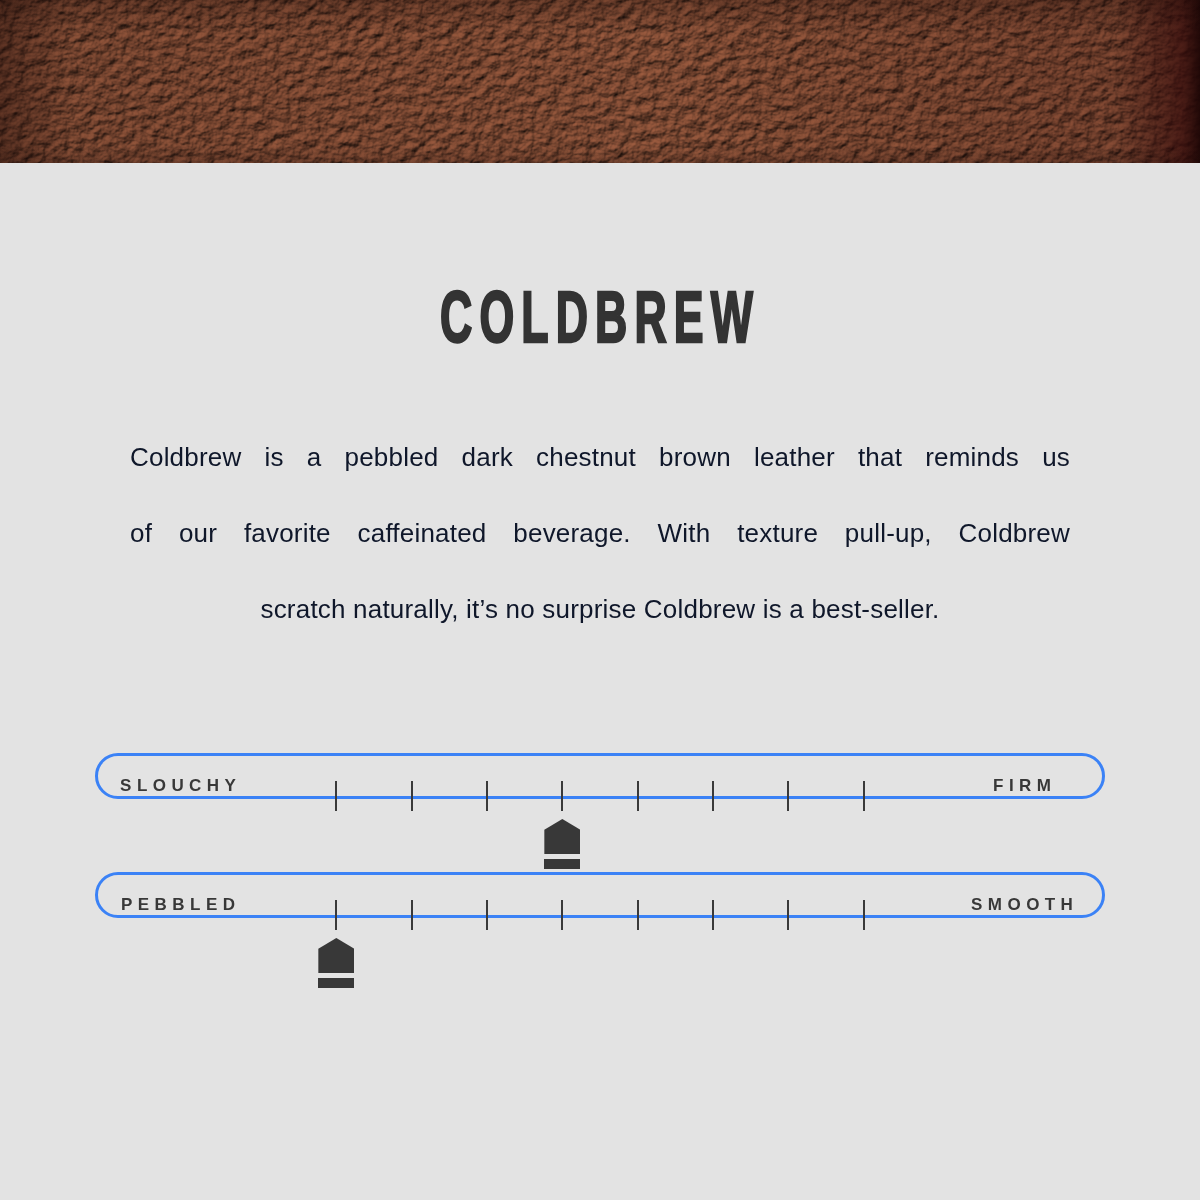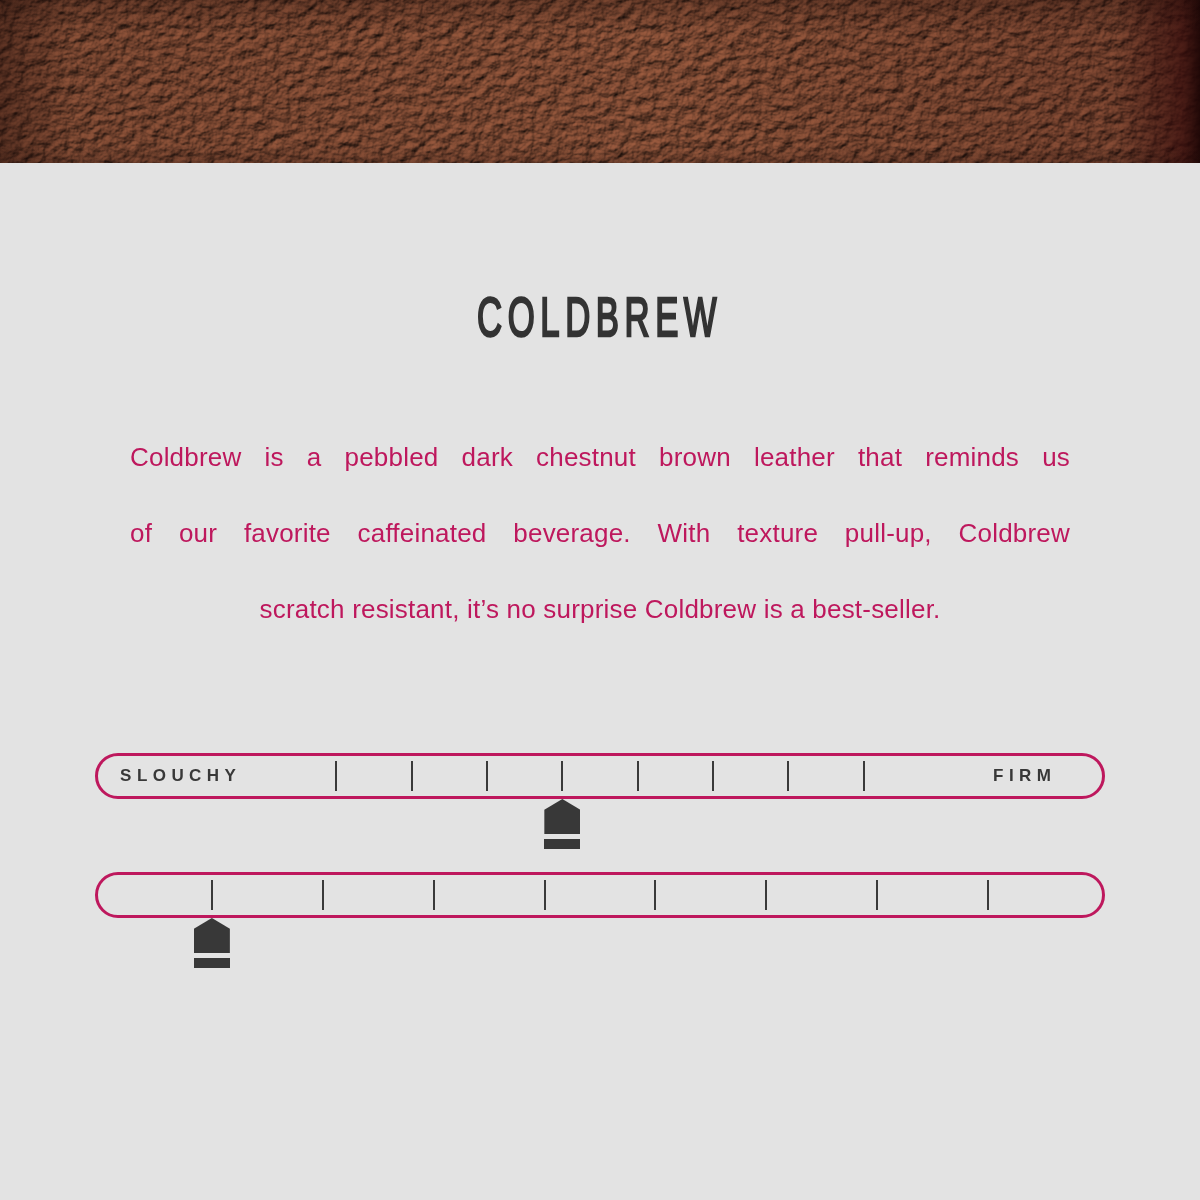--- a/index.html
+++ b/index.html
@@ -12,60 +12,60 @@
   .page{width:1200px;height:1200px;position:relative;}
 
   
   .banner{height:163px;width:1200px;overflow:hidden;position:relative;background:#3a170f;}
   .banner svg{display:block;width:1200px;height:163px;}
 
   
   .title{
     margin:122px 0 0;
     text-align:center;
-    font-size:56px;
+    font-size:72px;
     line-height:64px;
-    font-weight:normal;
+    font-weight:bold;
     color:#333333;
     white-space:nowrap;
   }
   .title-inner{
     display:inline-block;
     transform:scaleX(0.62);
     transform-origin:center;
     letter-spacing:0.16em;
     -webkit-text-stroke:2.5px #333333;
   }
 
   
   .description{
     margin:70px 130px 0;
-    color:#be185d;
+    color:#0f172a;
     font-size:26px;
     line-height:76px;
     letter-spacing:0.2px;
   }
   .description .line{
     text-align:justify;
     text-align-last:justify;
   }
   .description .line.last{
     text-align-last:center;
   }
 
   
   .sliders{margin:106px 95px 0;}
   .slider + .slider{margin-top:73px;}
   .pill{
     height:46px;
     box-sizing:border-box;
-    border:3px solid #be185d;
+    border:3px solid #3b82f6;
     border-radius:26px;
     display:flex;
-    align-items:center;
+    align-items:flex-end;
   }
   .pill .label{
     width:160px;
     display:flex;
     align-items:center;
     justify-content:center;
     font-weight:bold;
     font-size:17px;
     letter-spacing:0.32em;
     text-indent:0.32em;
@@ -138,21 +138,21 @@
     </svg>
   </header>
 
   <main class="content">
 
     <h1 class="title"><span class="title-inner">COLDBREW</span></h1>
 
     <section class="description" id="description">
         <div class="line">Coldbrew is a pebbled dark chestnut brown leather that reminds us</div>
         <div class="line">of our favorite caffeinated beverage.  With texture pull-up, Coldbrew</div>
-        <div class="line last">scratch resistant, it’s no surprise Coldbrew is a best-seller.</div>
+        <div class="line last">scratch naturally, it’s no surprise Coldbrew is a best-seller.</div>
       </section>
 
     <section class="sliders">
 
       <div class="slider">
         <div class="pill">
           <div class="label">SLOUCHY</div>
           <div class="track">
             <div class="marker" style="left: 44.4444%;">
               <div class="head"></div>
@@ -166,32 +166,34 @@
               <div class="tick" style="left: 66.6667%;"></div>
               <div class="tick" style="left: 77.7778%;"></div>
               <div class="tick" style="left: 88.8889%;"></div>
             </div>
           <div class="label">FIRM</div>
         </div>
       </div>
 
       <div class="slider">
         <div class="pill">
+          <div class="label">PEBBLED</div>
           <div class="track">
             <div class="marker" style="left: 11.1111%;">
               <div class="head"></div>
               <div class="base"></div>
             </div>
           <div class="tick" style="left: 11.1111%;"></div>
               <div class="tick" style="left: 22.2222%;"></div>
               <div class="tick" style="left: 33.3333%;"></div>
               <div class="tick" style="left: 44.4444%;"></div>
               <div class="tick" style="left: 55.5556%;"></div>
               <div class="tick" style="left: 66.6667%;"></div>
               <div class="tick" style="left: 77.7778%;"></div>
               <div class="tick" style="left: 88.8889%;"></div>
             </div>
+          <div class="label">SMOOTH</div>
         </div>
       </div>
 
     </section>
   </main>
 </div>
 
 </body></html>

